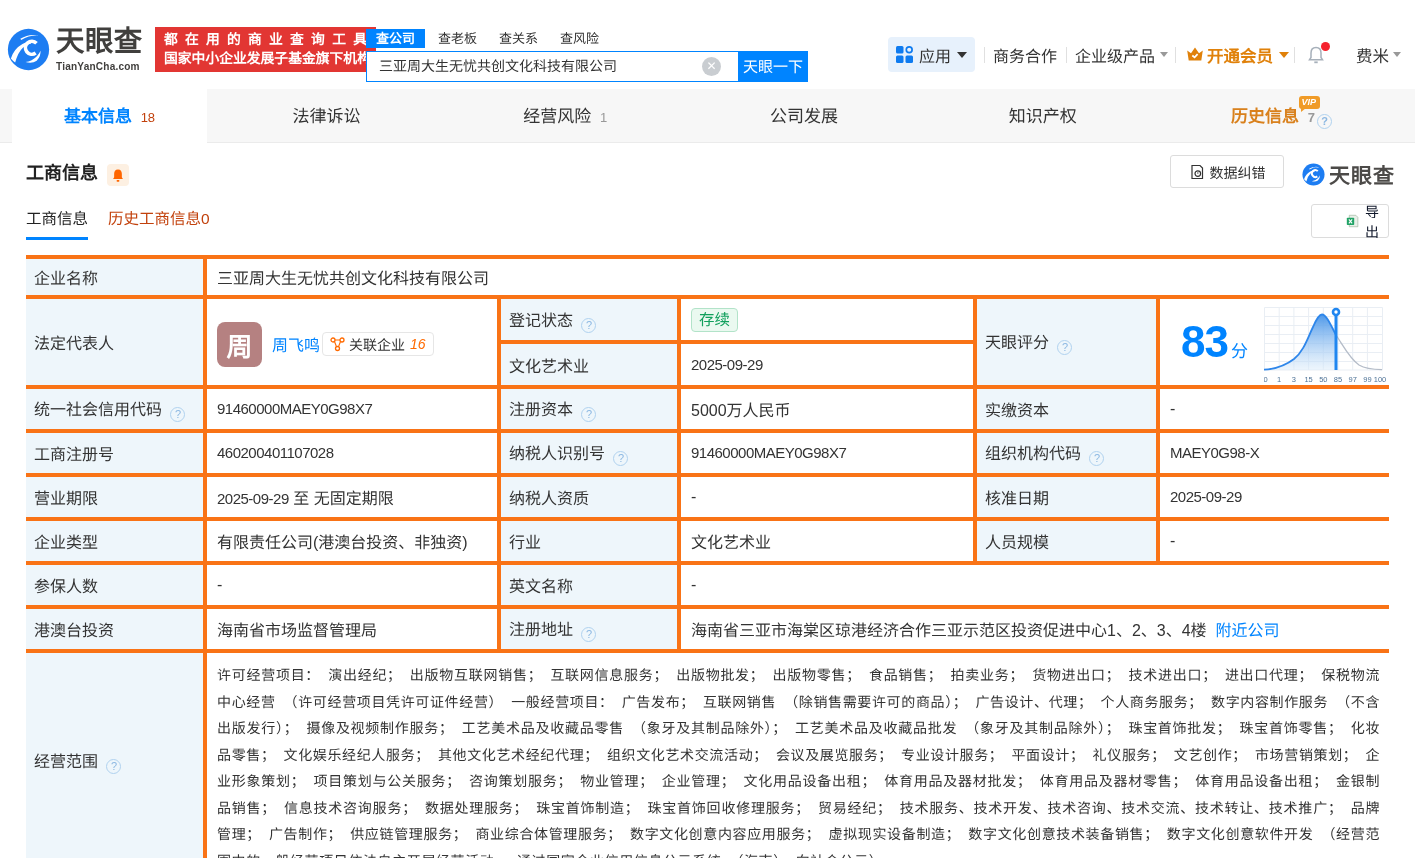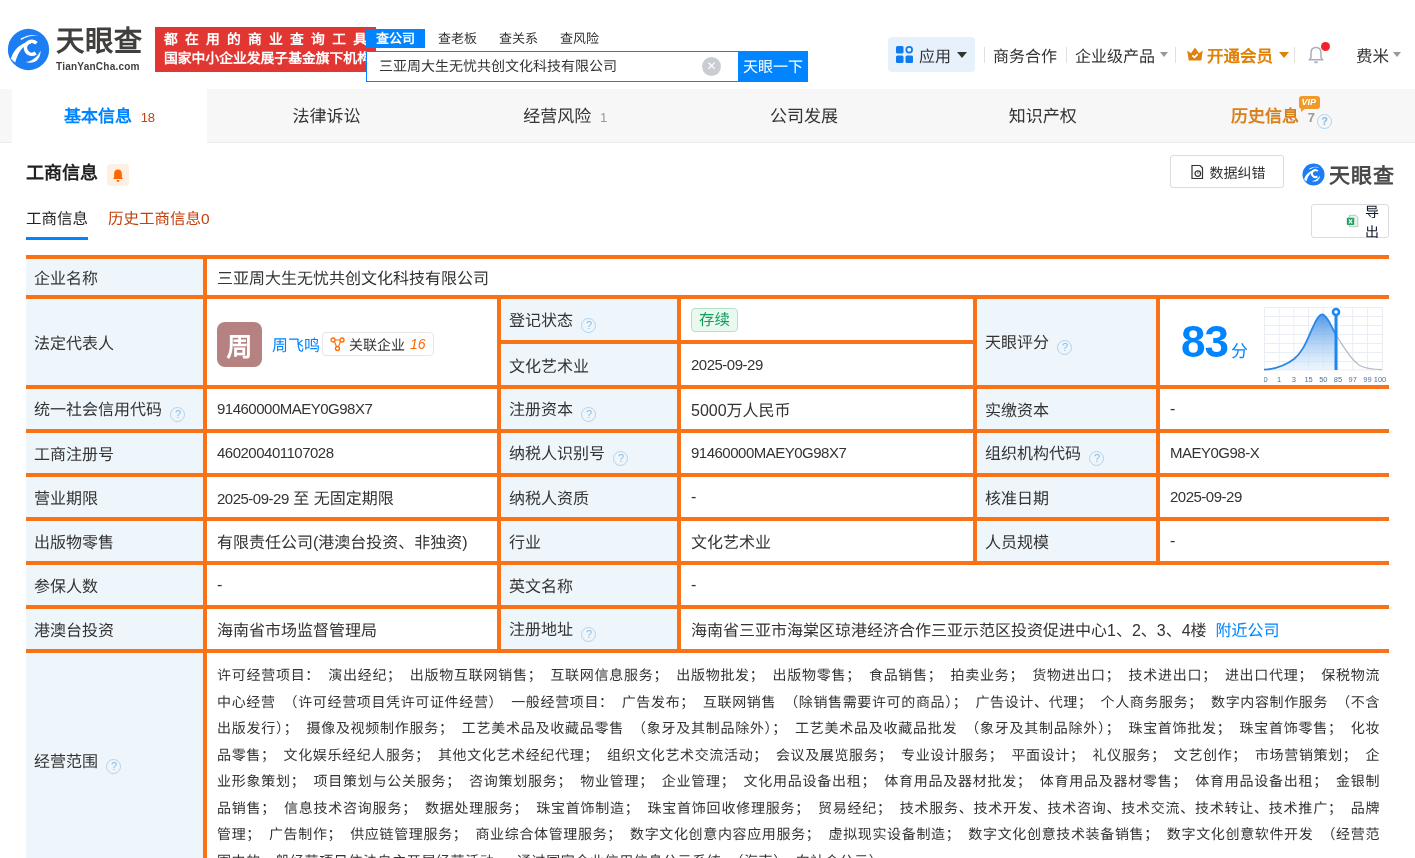--- a/index.html
+++ b/index.html
@@ -297,21 +297,21 @@
   </tr>
   <tr>
     <td class="lb noL">营业期限</td>
     <td><span class="num">2025-09-29</span> 至 无固定期限</td>
     <td class="lb">纳税人资质</td>
     <td>-</td>
     <td class="lb">核准日期</td>
     <td class="noR"><span class="num">2025-09-29</span></td>
   </tr>
   <tr>
-    <td class="lb noL">出版物零售</td>
+    <td class="lb noL">企业类型</td>
     <td>有限责任公司(港澳台投资、非独资)</td>
     <td class="lb">行业</td>
     <td>文化艺术业</td>
     <td class="lb">人员规模</td>
     <td class="noR">-</td>
   </tr>
   <tr>
     <td class="lb noL">参保人数</td>
     <td>-</td>
     <td class="lb">英文名称</td>

